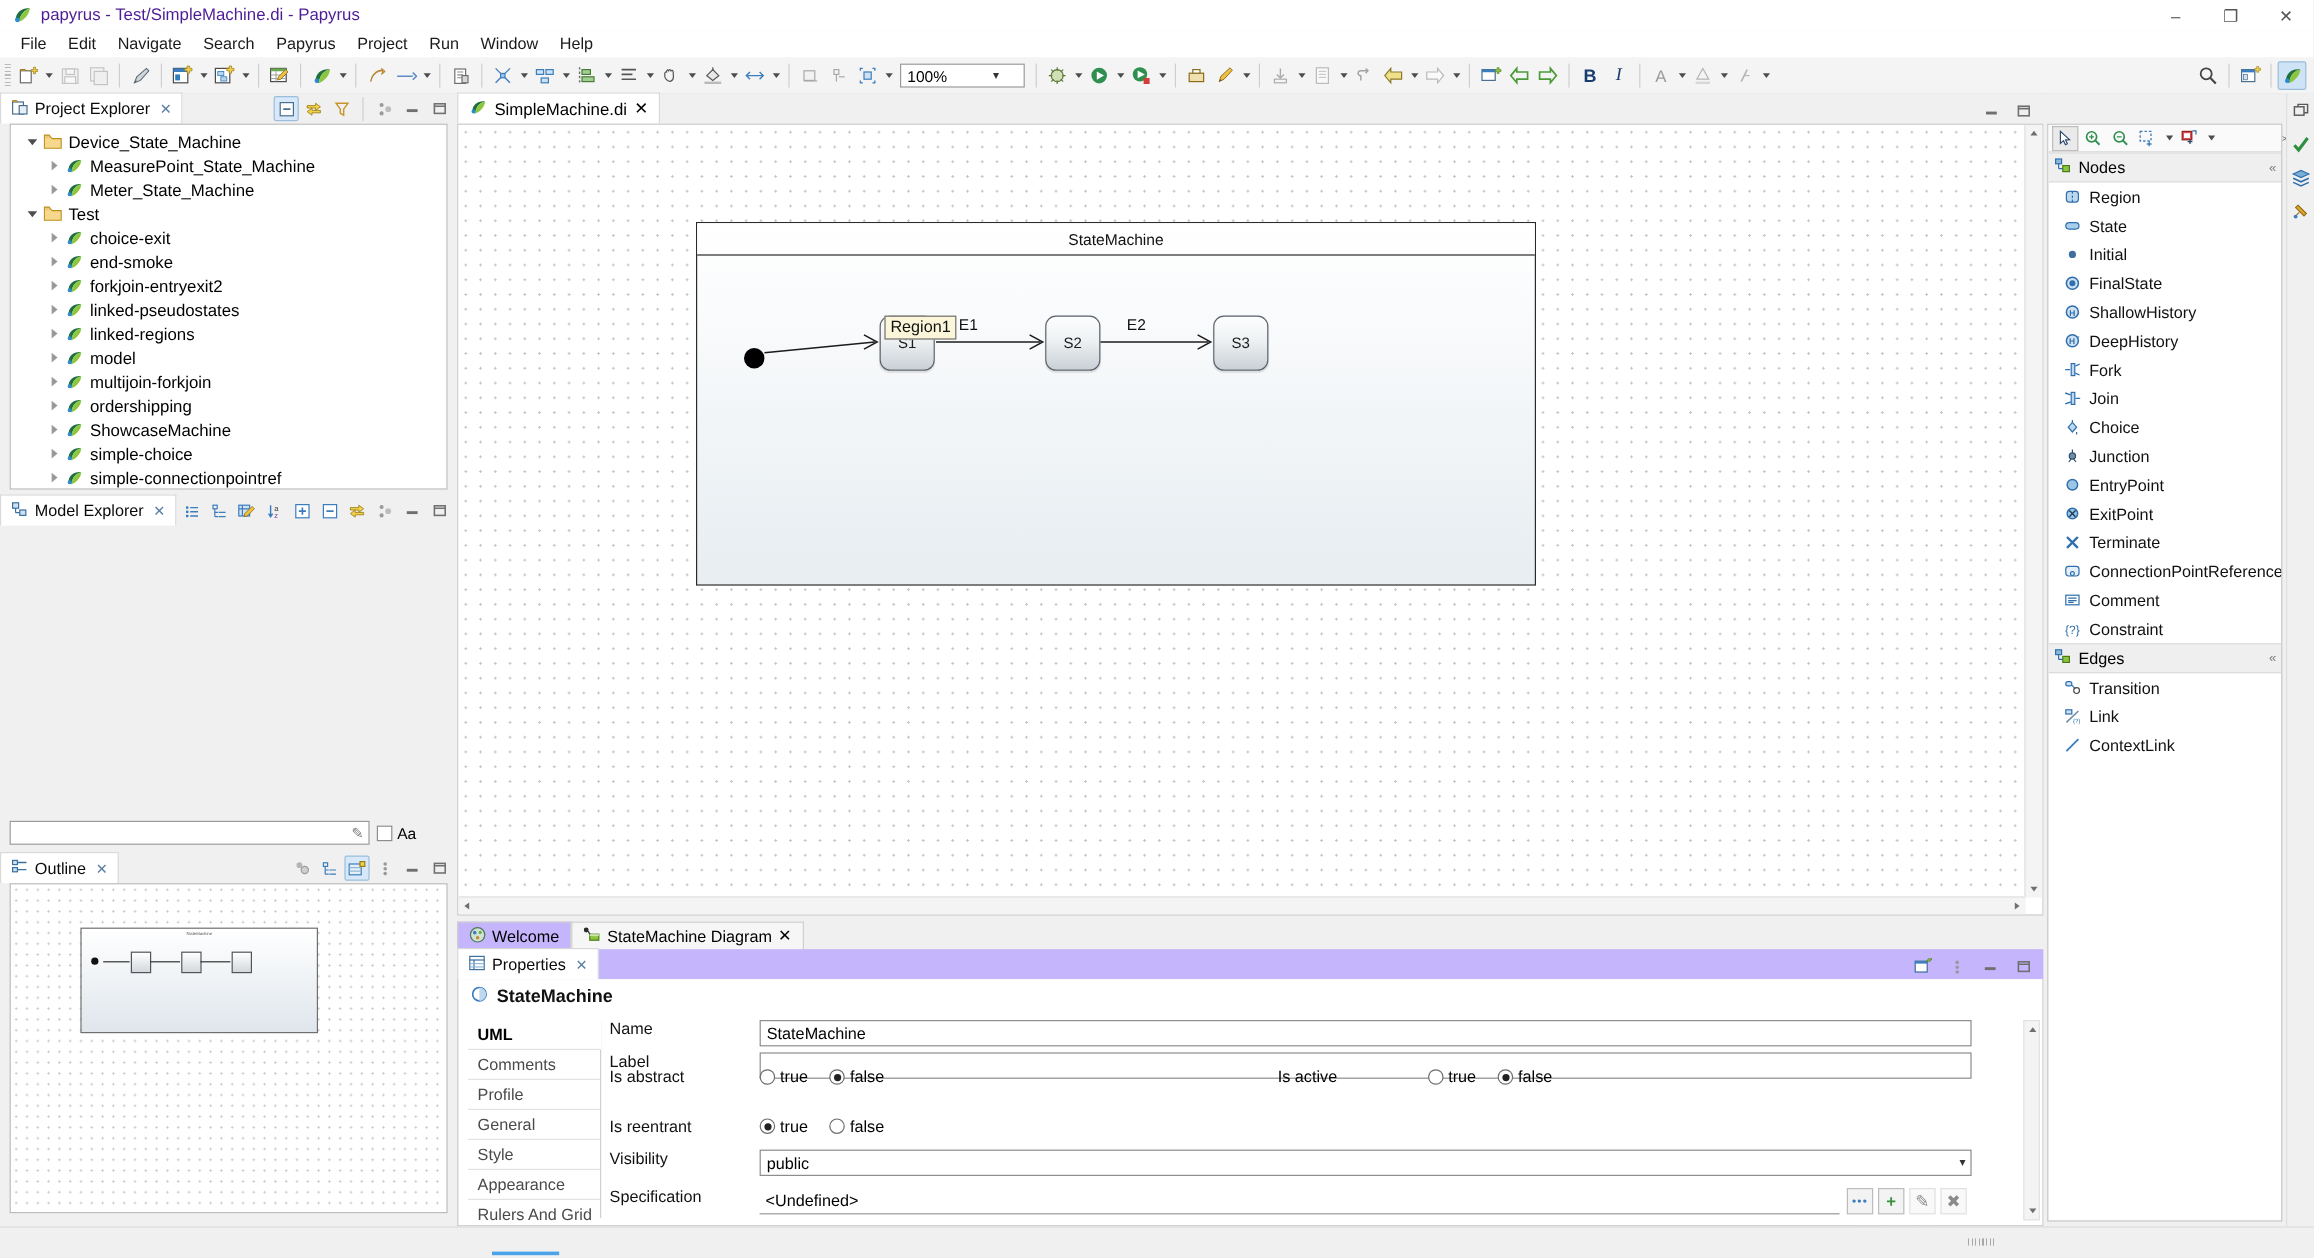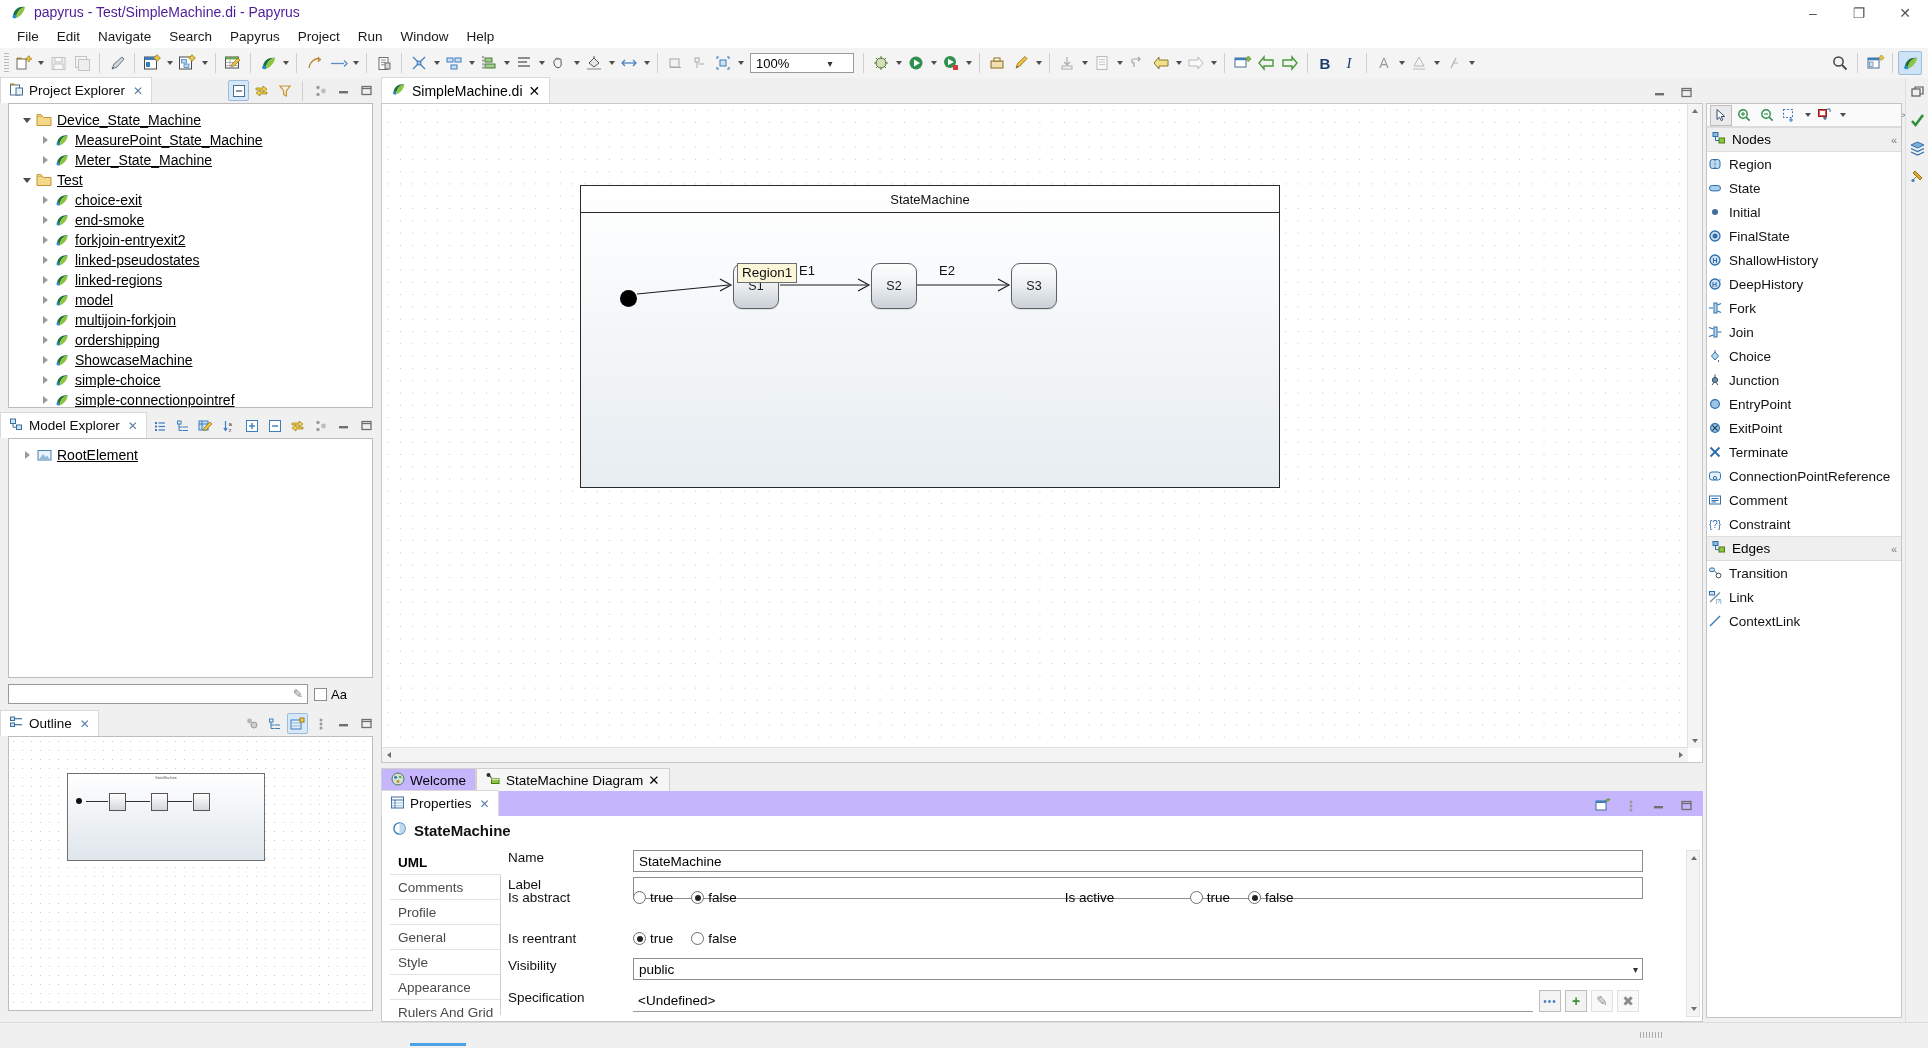--- a/index.html
+++ b/index.html
@@ -46,21 +46,21 @@
   .viewtools{margin-left:auto;display:flex;align-items:center;height:25px;padding-right:4px;gap:2px;}
   .vtool{width:19px;height:19px;display:flex;align-items:center;justify-content:center;border:1px solid transparent;border-radius:2px;}
   .vtool.on{background:#d6e8f9;border-color:#9cbdd9;}
 
   
   .leftcol{position:absolute;left:0;top:0;width:381px;height:944px;}
 
   .pexp{position:absolute;left:0;top:0;width:381px;height:335px;}
   .pexp .body{position:absolute;left:8px;top:25px;width:365px;height:305px;background:#fff;border:1px solid #bcbcbc;box-sizing:border-box;overflow:hidden;}
   .tree{padding:4px 0 0 0;font-size:14px;}
-  .trow{height:20px;display:flex;align-items:flex-end;white-space:nowrap;padding-left:10px;text-decoration:underline;}
+  .trow{height:20px;display:flex;align-items:center;white-space:nowrap;padding-left:10px;}
   .arrow{width:16px;height:16px;display:flex;align-items:center;justify-content:center;flex:0 0 16px;}
   .arrow.r:after{content:"";border-top:4px solid transparent;border-bottom:4px solid transparent;border-left:5px solid #9a9a9a;}
   .arrow.d:after{content:"";border-left:4px solid transparent;border-right:4px solid transparent;border-top:5px solid #4d4d4d;}
   .ic{width:18px;height:16px;flex:0 0 18px;display:flex;align-items:center;justify-content:center;margin-right:4px;}
   .tlabel{font-size:14px;color:#000;}
   .ind1{padding-left:10px;} .ind2{padding-left:28px;}
 
   .mexp{position:absolute;left:0;top:335px;width:381px;height:298px;}
   .mexp .body{position:absolute;left:8px;top:25px;width:365px;height:240px;background:#fff;border:1px solid #bcbcbc;box-sizing:border-box;}
   .mexp .searchrow{position:absolute;left:8px;top:270px;width:365px;height:22px;display:flex;align-items:center;gap:6px;}
@@ -142,21 +142,21 @@
 
   
   .rightcol{position:absolute;left:1703px;top:0;width:225px;height:944px;background:#f0f0f0;}
   .palhdr{height:25px;display:flex;align-items:center;gap:6px;padding-left:6px;font-size:14px;margin-top:24px;}
   .palbody{position:absolute;left:3px;top:25px;width:196px;bottom:4px;background:#fff;border:1px solid #c4c4c4;box-sizing:border-box;overflow:hidden;}
   .paltools{height:22px;display:flex;align-items:center;gap:1px;padding-left:3px;border-bottom:1px solid #dadada;background:#fafafa;}
   .ptl{width:20px;height:19px;display:flex;align-items:center;justify-content:center;border:1px solid transparent;}
   .ptl.on{background:#eaeaea;border-color:#bdbdbd;}
   .palgroup{height:23px;display:flex;align-items:center;gap:6px;padding-left:5px;background:#efefef;border-top:1px solid #dcdcdc;border-bottom:1px solid #dcdcdc;font-size:13.5px;position:relative;}
   .palgroup .col{position:absolute;right:6px;color:#7a7a7a;font-size:11px;letter-spacing:-2px;}
-  .palitem{height:24px;display:flex;align-items:center;gap:6px;font-size:13.5px;color:#111;}
+  .palitem{height:24px;display:flex;align-items:center;gap:6px;padding-left:12px;font-size:13.5px;color:#111;}
   .palitem .pic{width:16px;height:16px;display:flex;align-items:center;justify-content:center;flex:0 0 16px;}
   .vbar{position:absolute;right:0;top:0;width:22px;height:944px;background:#f0f0f0;border-left:1px solid #dedede;display:flex;flex-direction:column;align-items:center;padding-top:4px;gap:8px;}
   .vbi{width:20px;height:20px;display:flex;align-items:center;justify-content:center;}
 
   
   .statusbar{position:absolute;left:0;top:1022px;width:1928px;height:26px;background:#f0f0f0;border-top:1px solid #dcdcdc;}
   .statusbar .grip{position:absolute;left:1640px;top:9px;width:22px;height:6px;
      background-image:repeating-linear-gradient(to right,#a8a8a8 0,#a8a8a8 1px,transparent 1px,transparent 3px);}
   .statusbar .taskdot{position:absolute;left:410px;top:20px;width:56px;height:3px;background:#4aa3e8;}
 </style>
@@ -853,34 +853,20 @@
                 </svg>
             </div>
             <div class="vtool">
               <svg width="13" height="13" viewBox="0 0 13 13">
                   <rect x="2" y="2.5" width="9" height="8" fill="none" stroke="#6f6f6f" stroke-width="1.3"></rect>
                   <line x1="2" y1="4.5" x2="11" y2="4.5" stroke="#6f6f6f" stroke-width="1.3"></line>
                 </svg>
             </div>
           </div>
         </div>
-        <div class="body">
-          <div class="tree">
-            <div class="trow ind1">
-              <span class="arrow r"></span>
-              <span class="ic">
-                <svg width="15" height="14" viewBox="0 0 15 14">
-                    <rect x="1" y="2.5" width="13" height="9.5" fill="#e9f2fa" stroke="#4a7fae"></rect>
-                    <path d="M2.5 11 L6 6 L8.5 9.3 L10 7.5 L12.5 11 Z" fill="#8fb8d8"></path>
-                  </svg>
-              </span>
-              <span class="tlabel">RootElement</span>
-            </div>
-          </div>
-        </div>
         <div class="searchrow">
           <div class="searchbox">
             <span class="clr">✎</span>
           </div>
           <div class="cbwrap">
             <span class="cb"></span>
             <span>Aa</span>
           </div>
         </div>
       </div>

